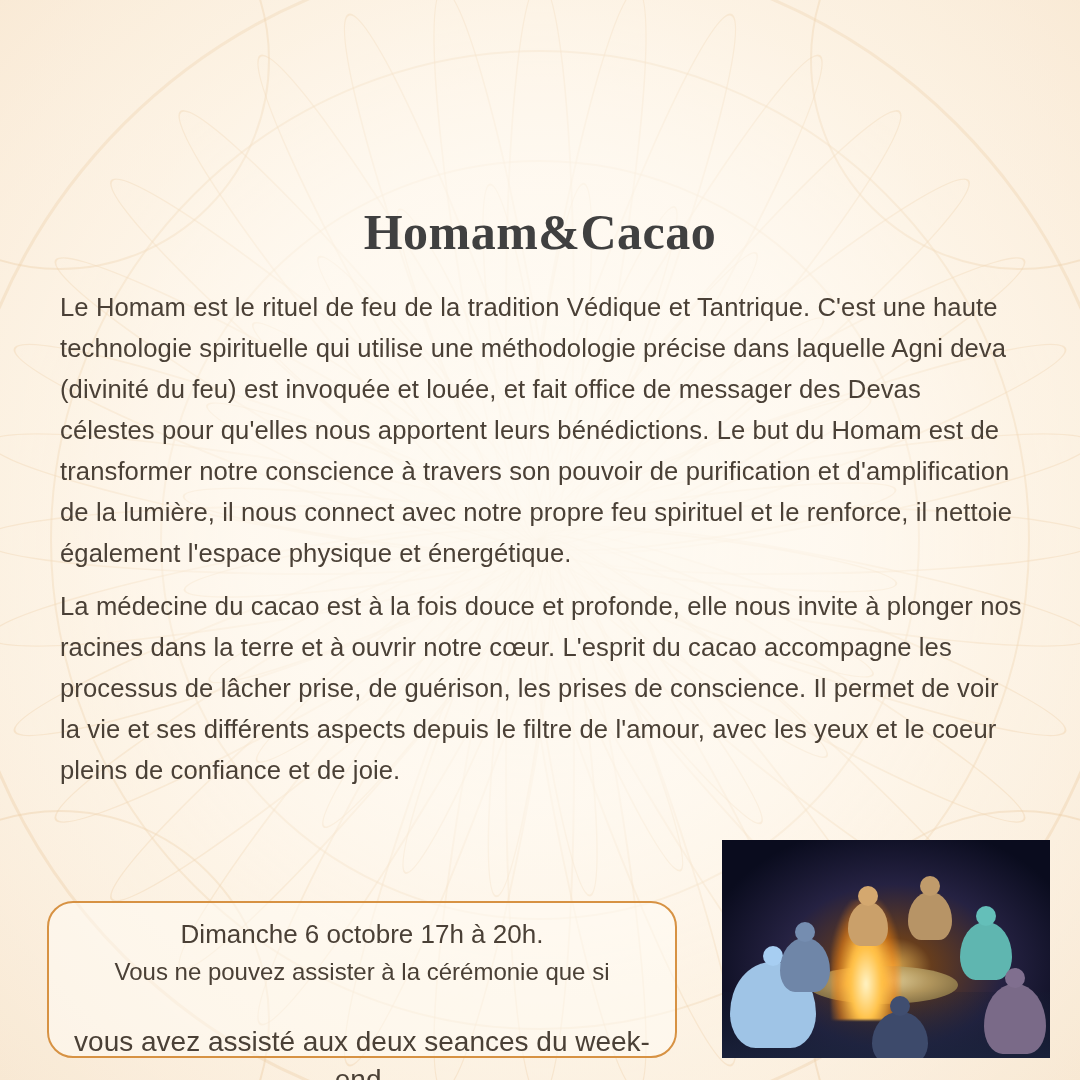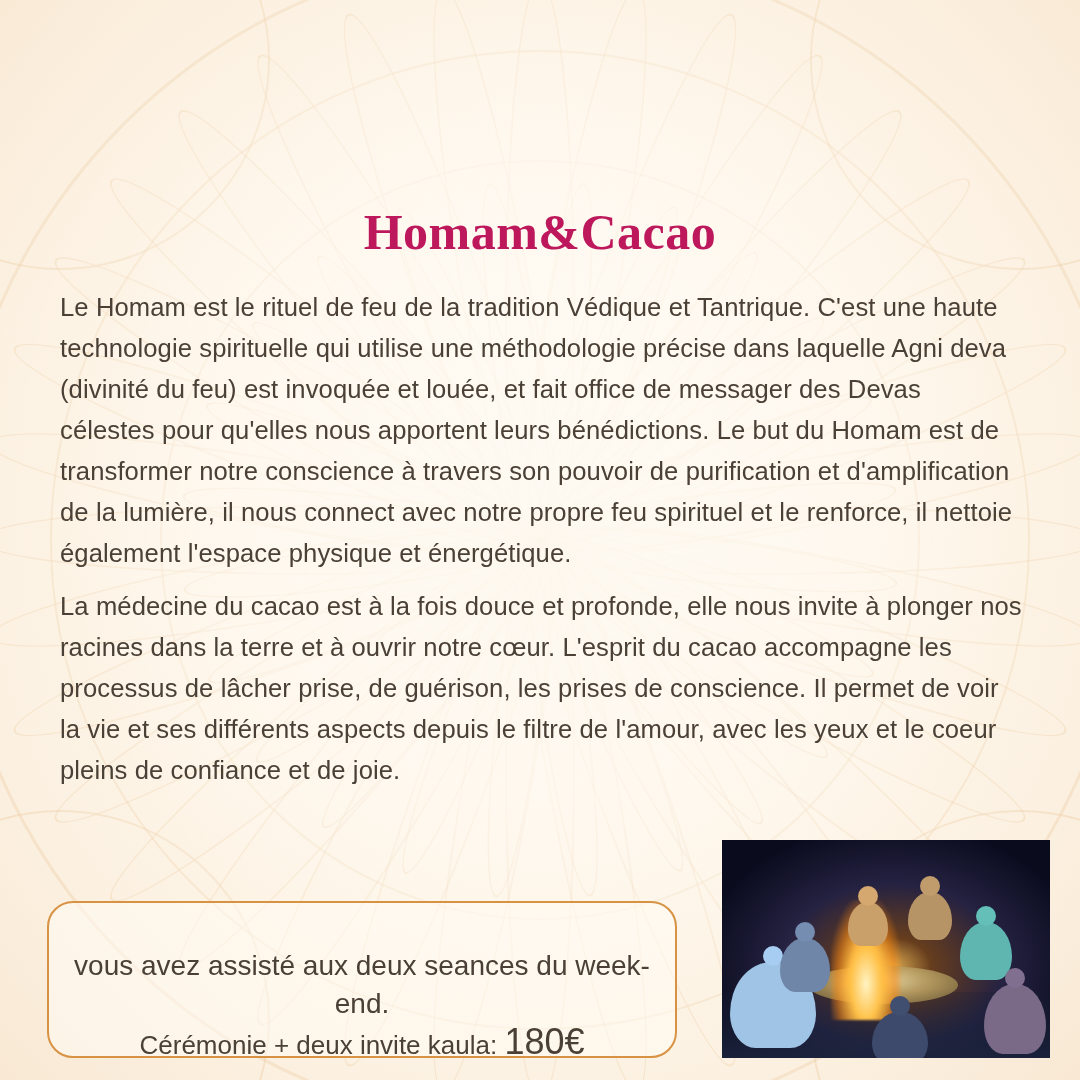--- a/index.html
+++ b/index.html
@@ -98,21 +98,21 @@
     letter-spacing: 0.5px;
   }
   .title-2 {
     position: absolute;
     top: 203px;
     width: 100%;
     text-align: center;
     font-family: "Liberation Serif", serif;
     font-weight: bold;
     font-size: 50px;
-    color: #be185d;
+    color: #404040;
     letter-spacing: 0.5px;
   }
 
   .body-text {
     position: absolute;
     left: 48px;
     right: 46px;
     top: 275px;
     font-size: 25.6px;
     line-height: 41px;
@@ -300,20 +300,22 @@
     <div class="fig" style="left:8px;bottom:10px;width:86px;height:86px;background:#9fc4e6;"></div>
     <div class="fig" style="left:58px;bottom:66px;width:50px;height:54px;background:#6f86a8;"></div>
     <div class="fig" style="left:126px;bottom:112px;width:40px;height:44px;background:#caa06a;"></div>
     <div class="fig" style="left:186px;bottom:118px;width:44px;height:48px;background:#b79466;"></div>
     <div class="fig" style="left:238px;bottom:78px;width:52px;height:58px;background:#5fb6b0;"></div>
     <div class="fig" style="left:262px;bottom:4px;width:62px;height:70px;background:#7a6a88;"></div>
     <div class="fig" style="left:150px;bottom:-6px;width:56px;height:52px;background:#3d4a6b;"></div>
   </div>
 
   <div class="info-box">
+    <div class="info-line info-l1">Dimanche 6 octobre 17h à 20h.</div>
+    <div class="info-line info-l2">Vous ne pouvez assister à la cérémonie que si</div>
     <div class="info-line info-l3">vous avez assisté aux deux seances du week-end.</div>
     <div class="info-line info-l4">
       <span>Cérémonie + deux invite kaula:</span>
       <span class="price">180€</span>
     </div>
   </div>
 
 </div>
 
 </body></html>

